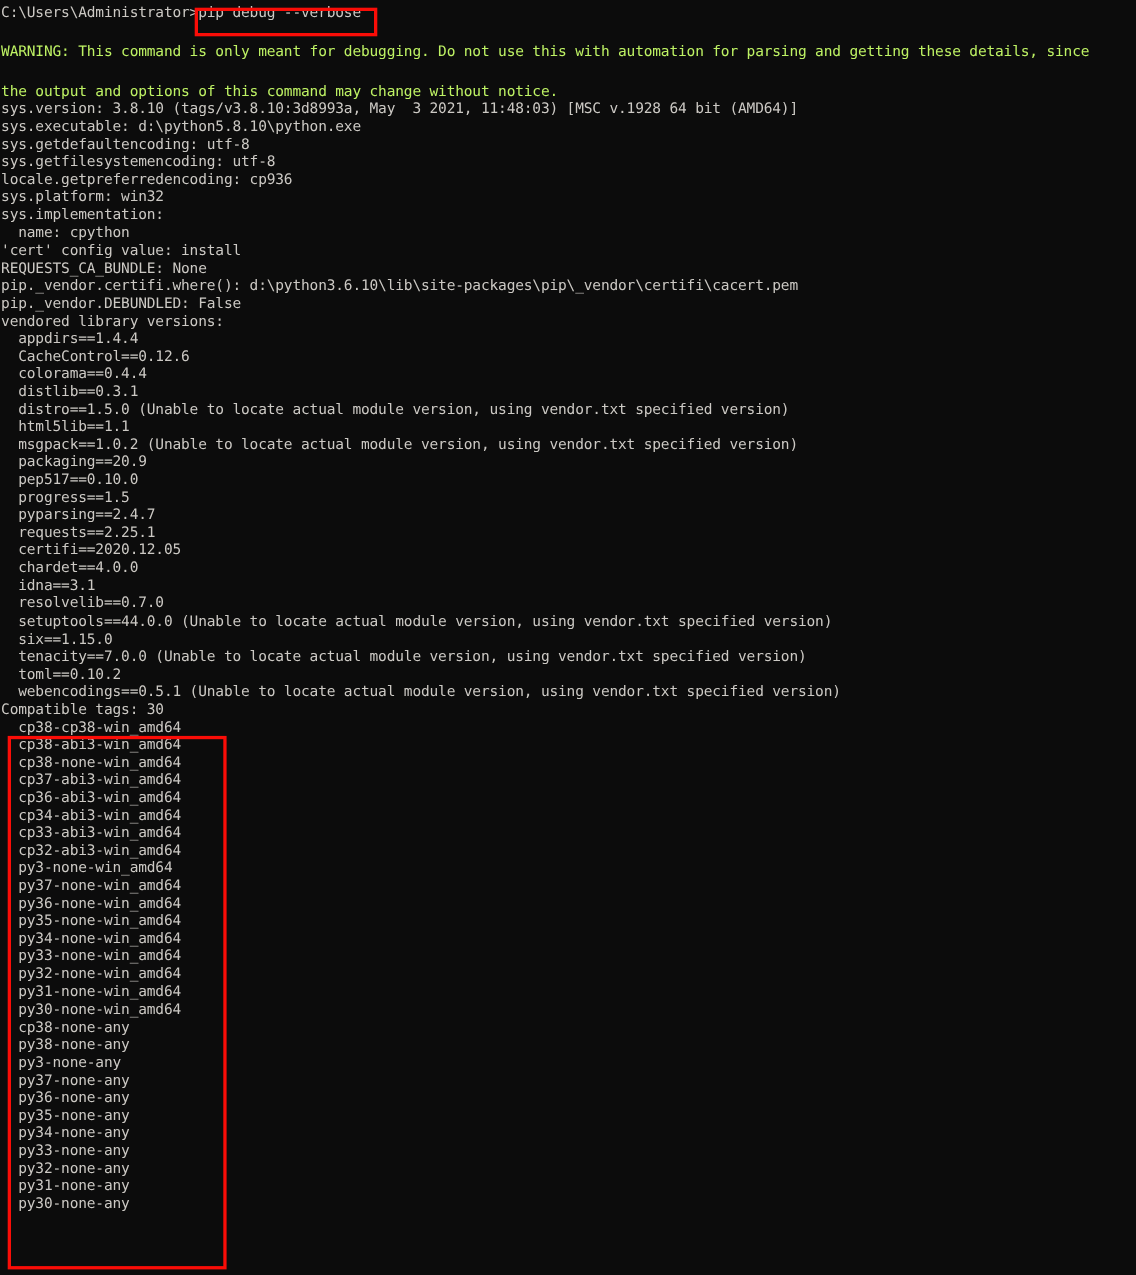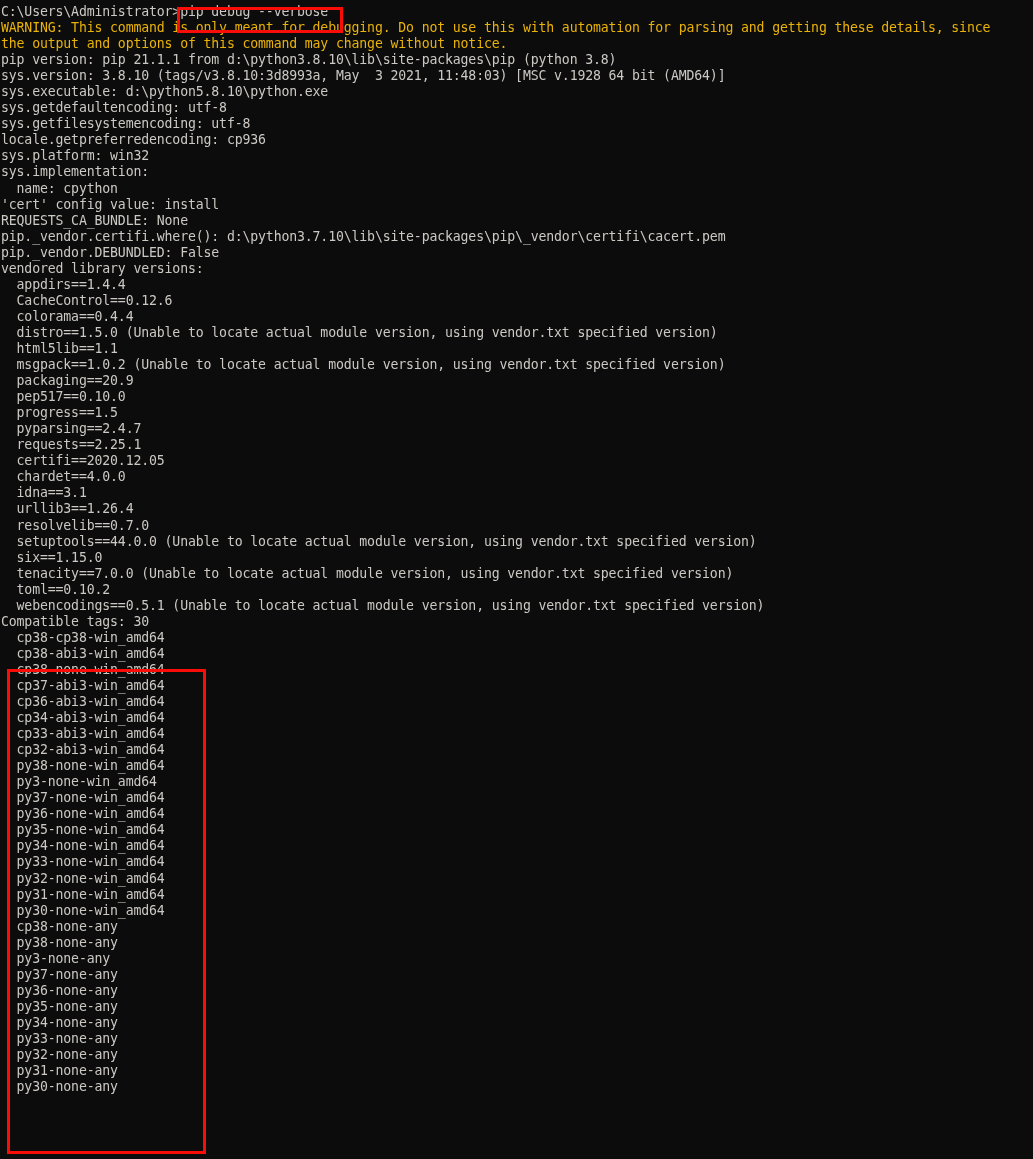--- a/index.html
+++ b/index.html
@@ -28,21 +28,21 @@
   .line {
     font-size: 13.2px;
     line-height: 16.05px;
     height: 16.05px;
     white-space: pre;
     letter-spacing: -0.15px;
     color: #ccc9c4;
     font-family: "DejaVu Sans Mono", "Liberation Mono", monospace;
   }
   .c-default { color: #ccc9c4; }
-  .c-warn    { color: #eab308; }
+  .c-warn    { color: #bef264; margin-top: 20px; }
 
   
   .redbox {
     position: absolute;
     border: 3px solid #fb0d07;
     box-sizing: border-box;
     pointer-events: none;
     background: transparent;
   }
   #redbox-command {
@@ -59,65 +59,63 @@
   }
 </style>
 </head>
 <body>
 
 <div id="terminal">
 
 <div class="line c-default">C:\Users\Administrator&gt;pip debug --verbose</div>
     <div class="line c-warn">WARNING: This command is only meant for debugging. Do not use this with automation for parsing and getting these details, since</div>
     <div class="line c-warn">the output and options of this command may change without notice.</div>
-    <div class="line c-default">pip version: pip 21.1.1 from d:\python3.8.10\lib\site-packages\pip (python 3.8)</div>
     <div class="line c-default">sys.version: 3.8.10 (tags/v3.8.10:3d8993a, May  3 2021, 11:48:03) [MSC v.1928 64 bit (AMD64)]</div>
     <div class="line c-default">sys.executable: d:\python5.8.10\python.exe</div>
     <div class="line c-default">sys.getdefaultencoding: utf-8</div>
     <div class="line c-default">sys.getfilesystemencoding: utf-8</div>
     <div class="line c-default">locale.getpreferredencoding: cp936</div>
     <div class="line c-default">sys.platform: win32</div>
     <div class="line c-default">sys.implementation:</div>
     <div class="line c-default">  name: cpython</div>
     <div class="line c-default">'cert' config value: install</div>
     <div class="line c-default">REQUESTS_CA_BUNDLE: None</div>
-    <div class="line c-default">pip._vendor.certifi.where(): d:\python3.7.10\lib\site-packages\pip\_vendor\certifi\cacert.pem</div>
+    <div class="line c-default">pip._vendor.certifi.where(): d:\python3.6.10\lib\site-packages\pip\_vendor\certifi\cacert.pem</div>
     <div class="line c-default">pip._vendor.DEBUNDLED: False</div>
     <div class="line c-default">vendored library versions:</div>
     <div class="line c-default">  appdirs==1.4.4</div>
     <div class="line c-default">  CacheControl==0.12.6</div>
     <div class="line c-default">  colorama==0.4.4</div>
+    <div class="line c-default">  distlib==0.3.1</div>
     <div class="line c-default">  distro==1.5.0 (Unable to locate actual module version, using vendor.txt specified version)</div>
     <div class="line c-default">  html5lib==1.1</div>
     <div class="line c-default">  msgpack==1.0.2 (Unable to locate actual module version, using vendor.txt specified version)</div>
     <div class="line c-default">  packaging==20.9</div>
     <div class="line c-default">  pep517==0.10.0</div>
     <div class="line c-default">  progress==1.5</div>
     <div class="line c-default">  pyparsing==2.4.7</div>
     <div class="line c-default">  requests==2.25.1</div>
     <div class="line c-default">  certifi==2020.12.05</div>
     <div class="line c-default">  chardet==4.0.0</div>
     <div class="line c-default">  idna==3.1</div>
-    <div class="line c-default">  urllib3==1.26.4</div>
     <div class="line c-default">  resolvelib==0.7.0</div>
     <div class="line c-default">  setuptools==44.0.0 (Unable to locate actual module version, using vendor.txt specified version)</div>
     <div class="line c-default">  six==1.15.0</div>
     <div class="line c-default">  tenacity==7.0.0 (Unable to locate actual module version, using vendor.txt specified version)</div>
     <div class="line c-default">  toml==0.10.2</div>
     <div class="line c-default">  webencodings==0.5.1 (Unable to locate actual module version, using vendor.txt specified version)</div>
     <div class="line c-default">Compatible tags: 30</div>
     <div class="line c-default">  cp38-cp38-win_amd64</div>
     <div class="line c-default">  cp38-abi3-win_amd64</div>
     <div class="line c-default">  cp38-none-win_amd64</div>
     <div class="line c-default">  cp37-abi3-win_amd64</div>
     <div class="line c-default">  cp36-abi3-win_amd64</div>
     <div class="line c-default">  cp34-abi3-win_amd64</div>
     <div class="line c-default">  cp33-abi3-win_amd64</div>
     <div class="line c-default">  cp32-abi3-win_amd64</div>
-    <div class="line c-default">  py38-none-win_amd64</div>
     <div class="line c-default">  py3-none-win_amd64</div>
     <div class="line c-default">  py37-none-win_amd64</div>
     <div class="line c-default">  py36-none-win_amd64</div>
     <div class="line c-default">  py35-none-win_amd64</div>
     <div class="line c-default">  py34-none-win_amd64</div>
     <div class="line c-default">  py33-none-win_amd64</div>
     <div class="line c-default">  py32-none-win_amd64</div>
     <div class="line c-default">  py31-none-win_amd64</div>
     <div class="line c-default">  py30-none-win_amd64</div>
     <div class="line c-default">  cp38-none-any</div>

